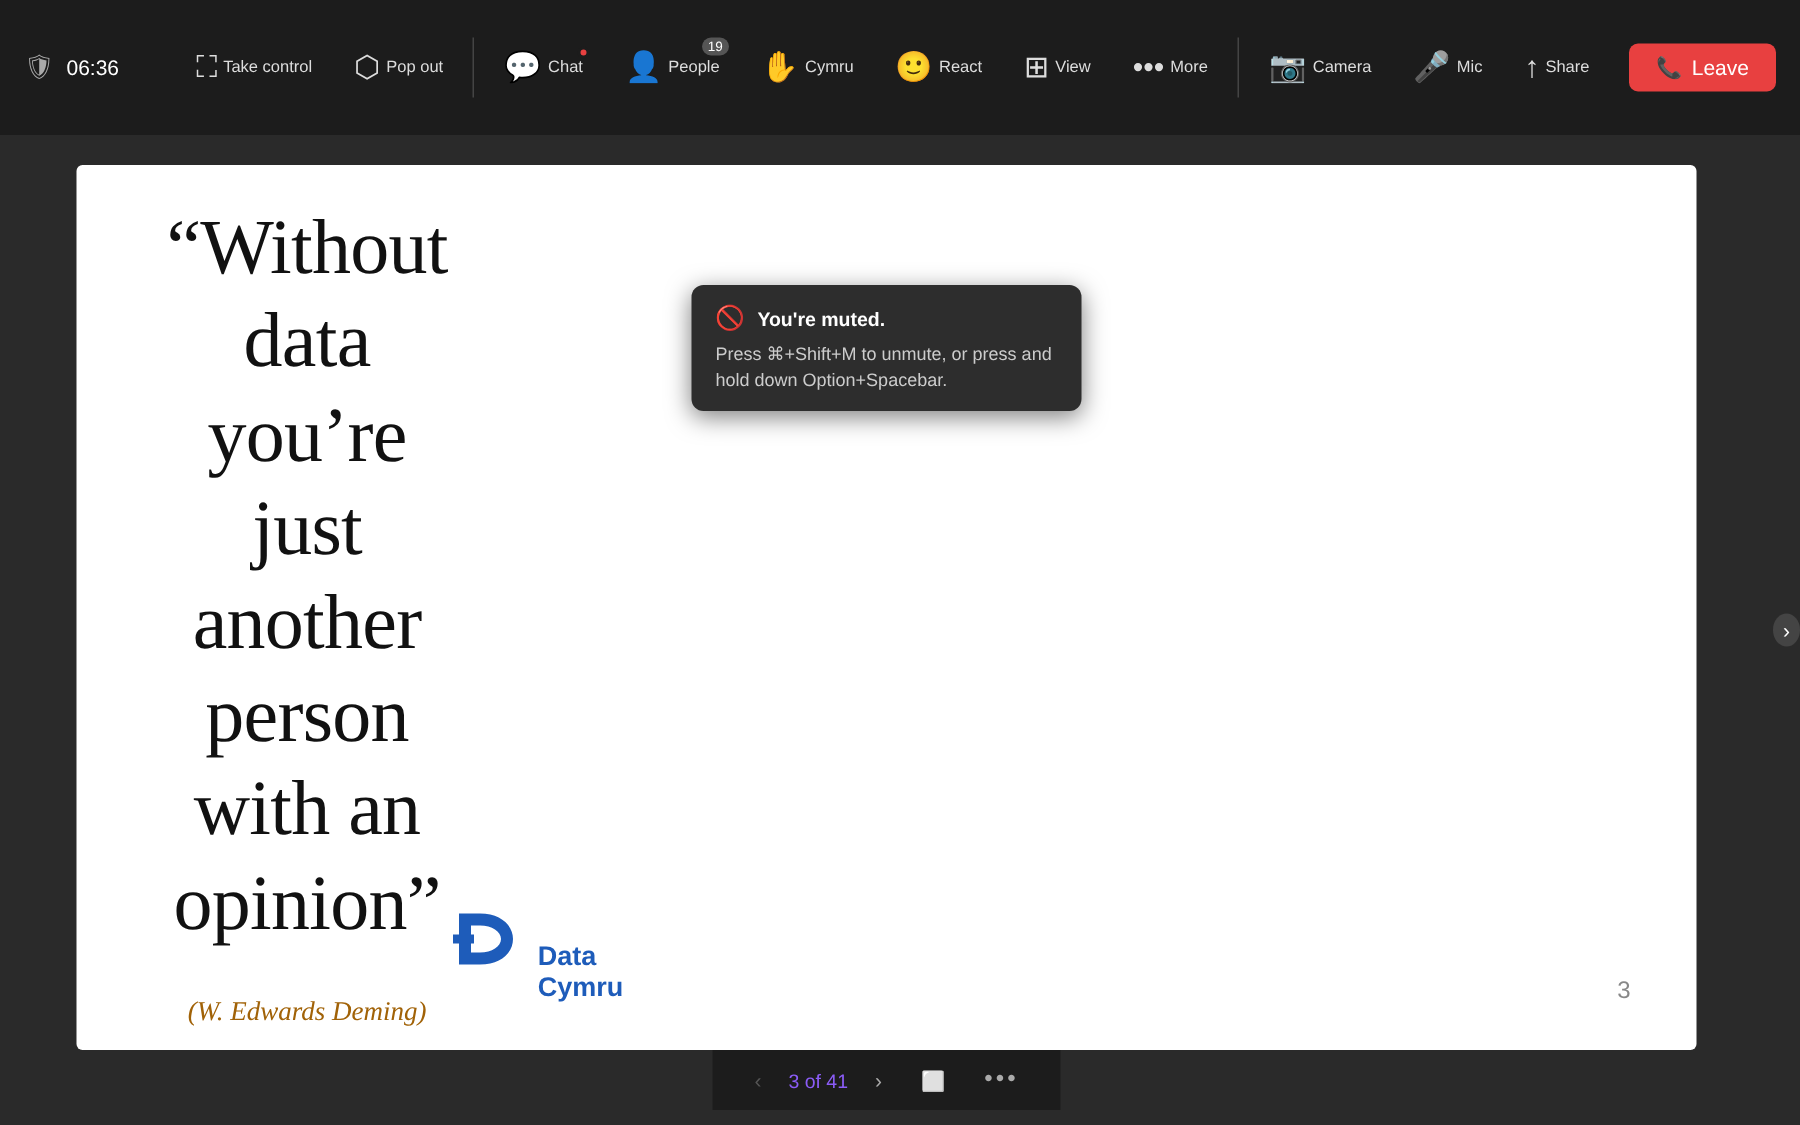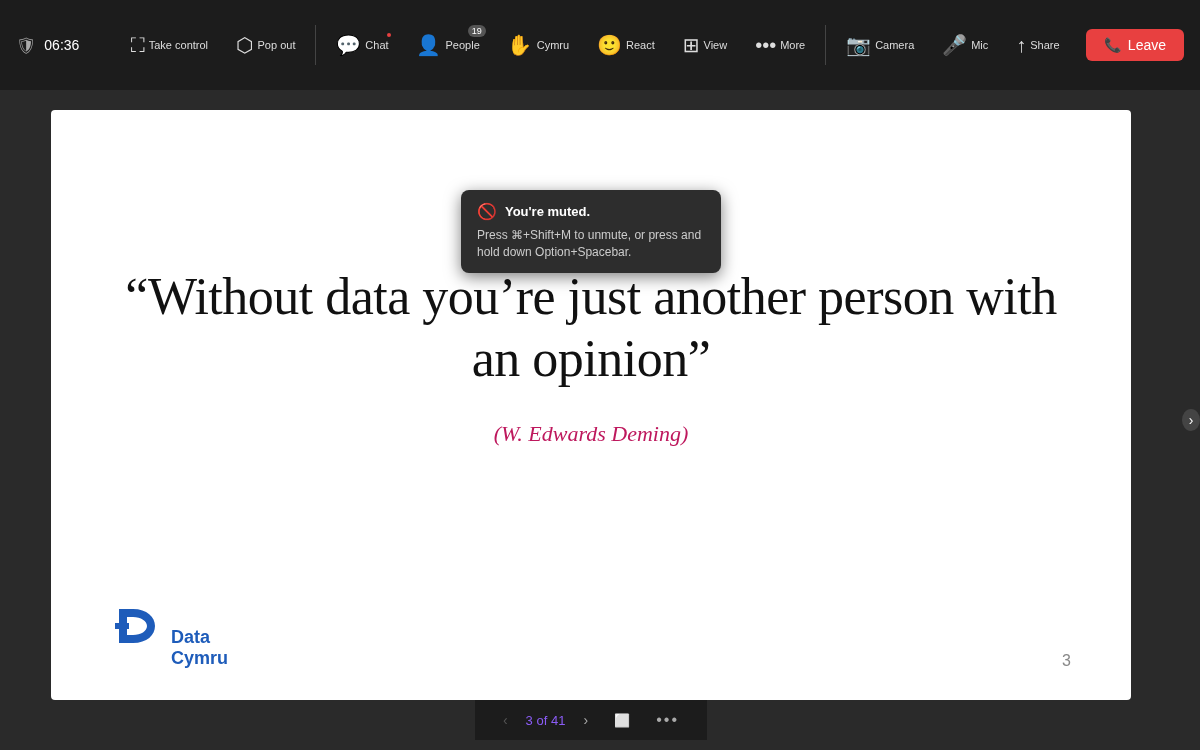--- a/index.html
+++ b/index.html
@@ -150,23 +150,23 @@
       position: relative;
     }
 
     #slide {
       width: 100%;
       max-width: 1080px;
       background: #fff;
       border-radius: 4px;
       flex: 1;
       display: flex;
-      flex-direction: column;
+      flex-direction: row;
       justify-content: space-between;
-      padding: 40px 60px 30px 60px;
+      padding: 40px 44px 30px 60px;
       position: relative;
       overflow: hidden;
     }
 
     #slide-quote {
       flex: 1;
       display: flex;
       flex-direction: column;
       align-items: center;
       justify-content: center;
@@ -176,22 +176,22 @@
     #slide-quote-text {
       font-size: 52px;
       font-weight: 400;
       color: #111;
       line-height: 1.2;
       font-family: Georgia, 'Times New Roman', serif;
       letter-spacing: -0.5px;
     }
 
     #slide-quote-author {
-      font-size: 22px;
-      color: #be185d;
+      font-size: 18px;
+      color: #a16207;
       margin-top: 30px;
       font-style: italic;
       font-family: Georgia, 'Times New Roman', serif;
     }
 
     #slide-footer {
       display: flex;
       align-items: flex-end;
       justify-content: space-between;
       width: 100%;

